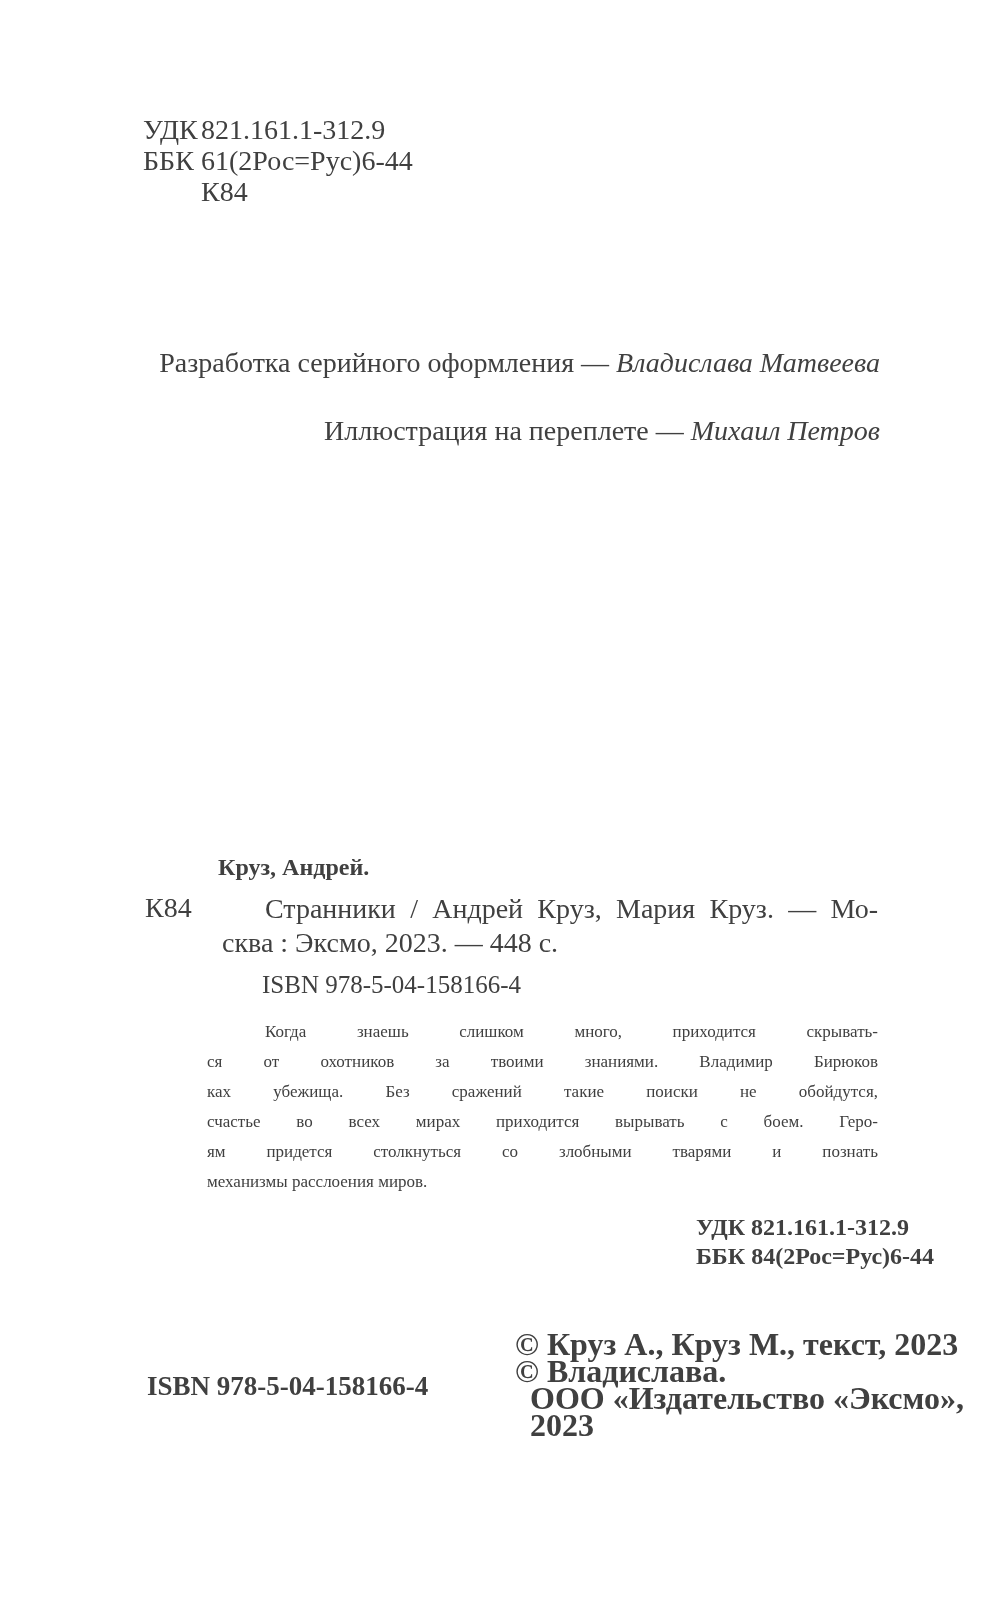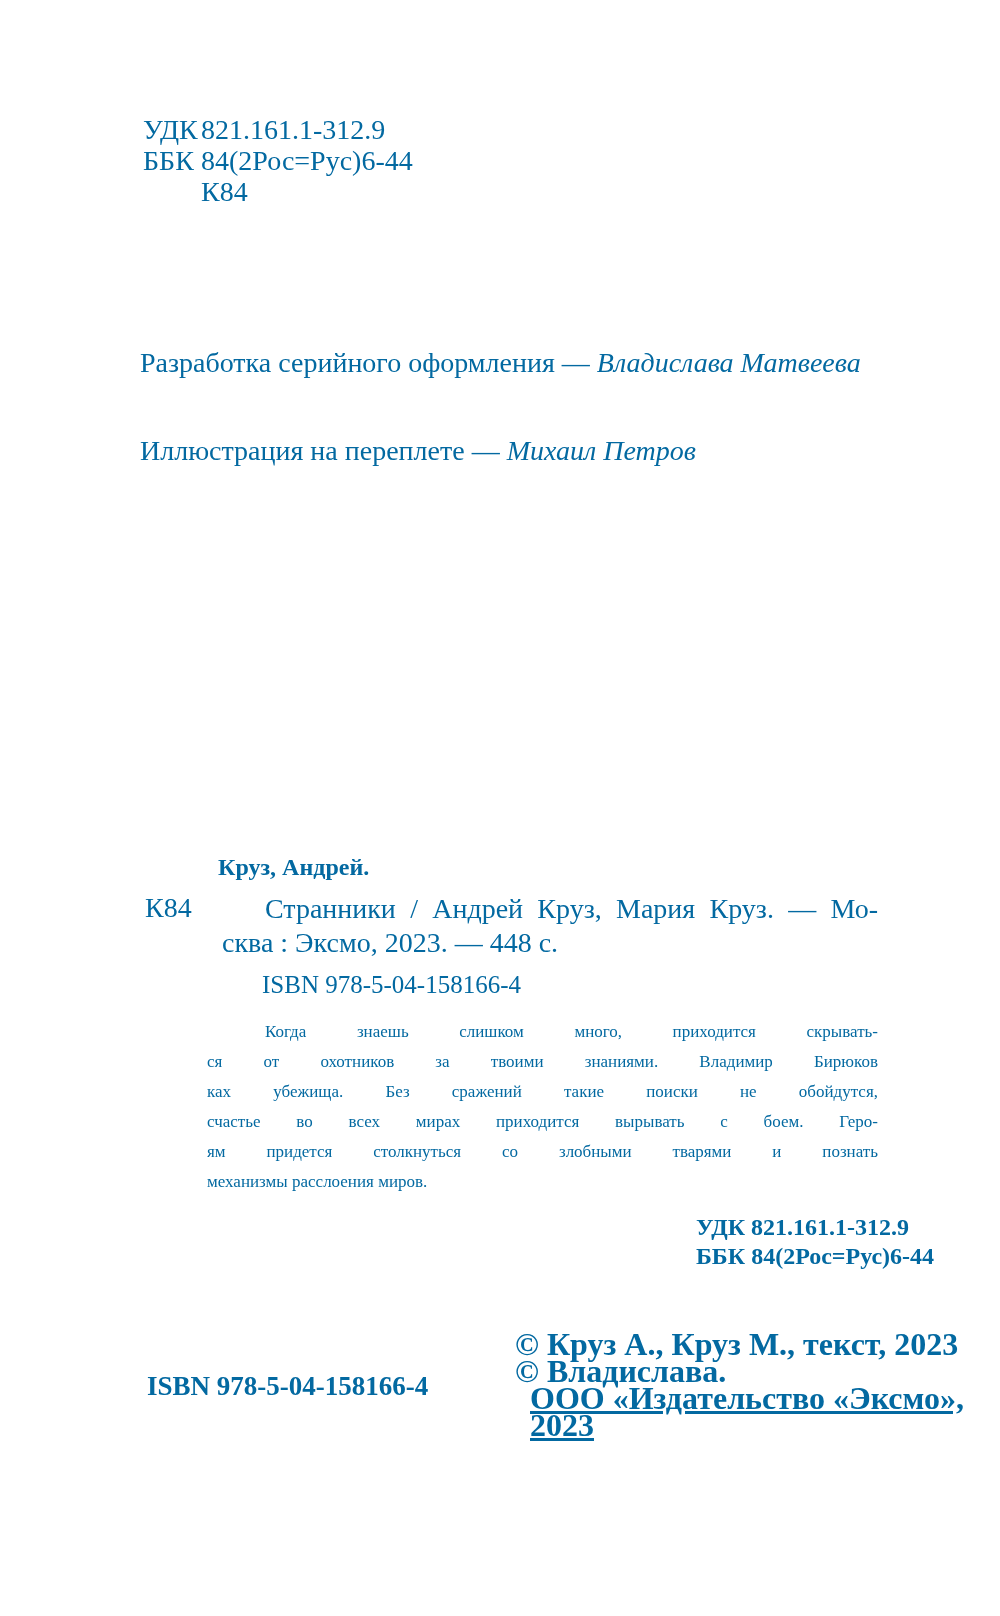--- a/index.html
+++ b/index.html
@@ -6,44 +6,44 @@
     margin: 0;
     padding: 0;
     background: #ffffff;
   }
   .page {
     position: relative;
     width: 1000px;
     height: 1616px;
     background: #ffffff;
     font-family: "Liberation Serif", "DejaVu Serif", serif;
-    color: #0369a1;
+    color: #404040;
     overflow: hidden;
   }
   
   .top-codes {
     position: absolute;
     left: 143px;
     top: 114px;
     font-size: 28px;
     line-height: 31px;
   }
   .code-row { display: flex; }
   .code-label { width: 58px; flex: 0 0 58px; }
   
   .credits {
     position: absolute;
     left: 140px;
     top: 347px;
     width: 740px;
-    text-align: left;
+    text-align: right;
     font-size: 28px;
     line-height: 32px;
   }
-  .credit-line2 { margin-top: 56px; }
+  .credit-line2 { margin-top: 36px; }
   .credit-name { font-style: italic; }
   
   .card-heading {
     position: absolute;
     left: 218px;
     top: 854px;
     font-size: 24px;
     font-weight: bold;
   }
   .card-sign {
@@ -99,35 +99,35 @@
     font-weight: bold;
   }
   .copyright {
     position: absolute;
     left: 515px;
     top: 1331px;
     font-size: 32px;
     line-height: 27px;
     font-weight: bold;
   }
-  .copyright .org { padding-left: 15px; text-decoration: underline; }
+  .copyright .org { padding-left: 15px; }
 </style>
 </head>
 <body>
 
 <div class="page">
 
   <div class="top-codes">
     <div class="code-row">
       <span class="code-label">УДК</span>
       <span class="code-value">821.161.1-312.9</span>
     </div>
     <div class="code-row">
       <span class="code-label">ББК</span>
-      <span class="code-value">84(2Рос=Рус)6-44</span>
+      <span class="code-value">61(2Рос=Рус)6-44</span>
     </div>
     <div class="code-row">
       <span class="code-label"></span>
       <span class="code-value">К84</span>
     </div>
   </div>
 
   <div class="credits">
     <div class="credit-line1">
       <span>Разработка серийного оформления — </span><span class="credit-name">Владислава Матвеева</span>

